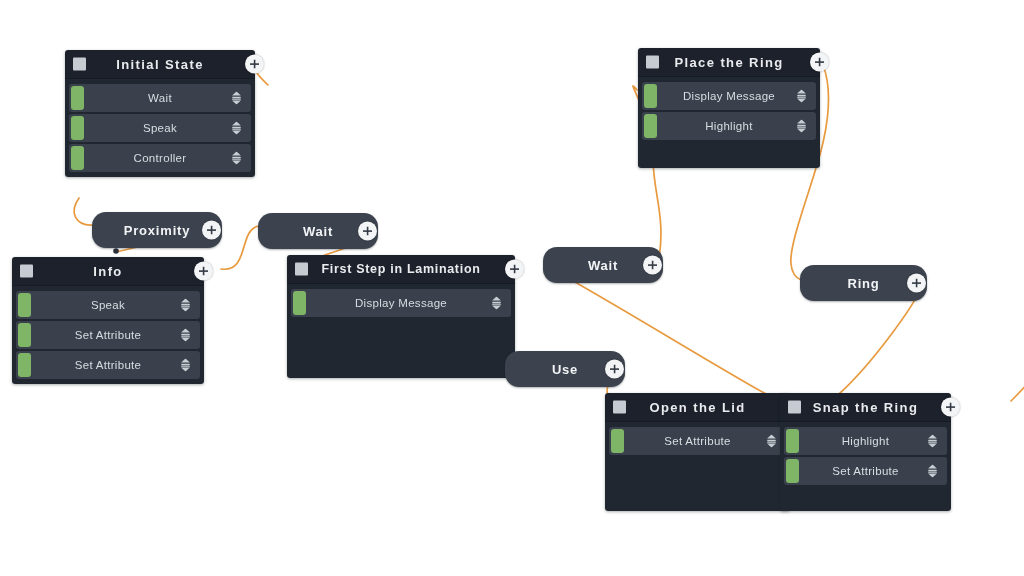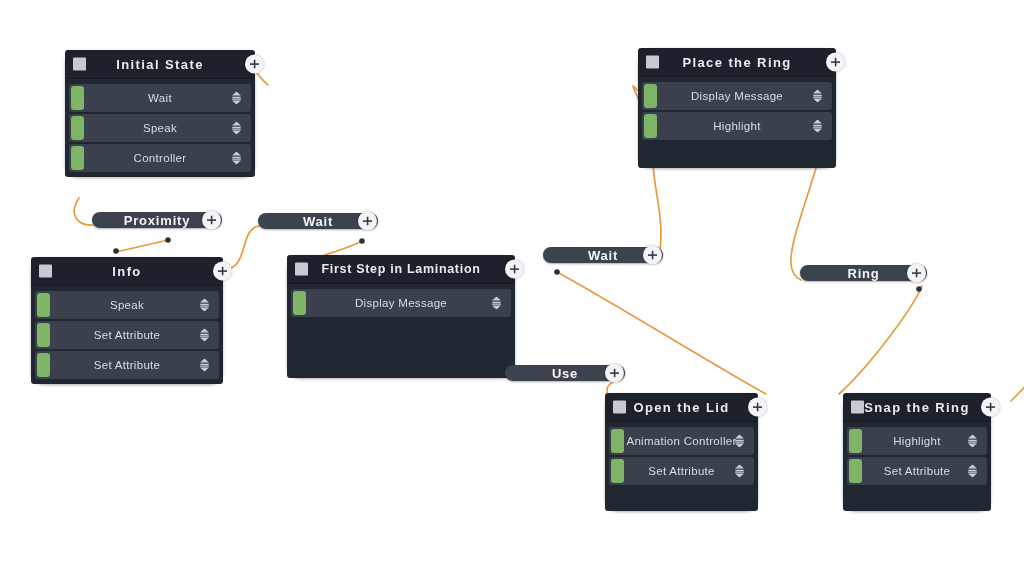--- a/index.html
+++ b/index.html
@@ -16,21 +16,21 @@
     font-family:"Liberation Sans", sans-serif;
     -webkit-font-smoothing:antialiased;
   }
   .wire-layer{position:absolute;left:0;top:0;z-index:1;}
   .wire{fill:none;stroke:var(--connector);stroke-width:1.7;stroke-linecap:round;}
   .wire-dot{fill:var(--wire-dot);}
 
   .node{
     position:absolute;z-index:2;
     box-shadow:0 1px 3px rgba(20,25,32,.35);
-    border-radius:13px;
+    border-radius:3px;
   }
   .node-header{
     position:relative;height:28px;background:var(--node-header);
     display:flex;align-items:center;border-radius:3px 3px 0 0;
   }
   .sq{
     position:absolute;left:8px;top:50%;transform:translateY(-50%);
     width:13px;height:13px;background:var(--header-square);border-radius:1px;
   }
   .node-title{
@@ -63,21 +63,21 @@
     flex:1;text-align:center;color:var(--row-text);
     font-size:11.5px;letter-spacing:.3px;white-space:nowrap;
   }
   .adjust{
     position:absolute;right:9px;top:50%;transform:translateY(-50%);
     display:flex;cursor:pointer;
   }
   .adjust svg{fill:#C9CED4;}
 
   .pill{
-    position:absolute;z-index:2;height:16px;border-radius:14px;
+    position:absolute;z-index:2;height:36px;border-radius:14px;
     background:var(--pill-bg);display:flex;align-items:center;
     box-shadow:0 1px 2px rgba(20,25,32,.35);
   }
   .pill-label{
     flex:1;text-align:center;color:#F2F4F6;font-size:13px;
     font-weight:bold;letter-spacing:.8px;white-space:nowrap;
   }
   .pill-add{right:1px;}
 </style>
 </head>
@@ -147,21 +147,21 @@
             <polygon points="6,0 10.8,4.2 1.2,4.2"></polygon>
             <rect x="1.2" y="5.6" width="9.6" height="1.4" rx="0.7"></rect>
             <rect x="1.2" y="7.6" width="9.6" height="1.4" rx="0.7"></rect>
             <polygon points="6,14 10.8,9.8 1.2,9.8"></polygon>
           </svg>
         </span>
     </div>
   </div>
 </div>
 
-<div class="node" style="left:31px;top:257px;width:192px">
+<div class="node" style="left:12px;top:257px;width:192px">
   <div class="node-header">
     <span class="sq"></span>
     <span class="node-title">Info</span>
     <div class="add header-add">
       <svg width="9" height="9" viewBox="0 0 9 9">
           <rect x="3.8" y="0" width="1.6" height="9"></rect>
           <rect x="0" y="3.8" width="9" height="1.6"></rect>
         </svg>
     </div>
   </div>
@@ -225,21 +225,21 @@
             <polygon points="6,0 10.8,4.2 1.2,4.2"></polygon>
             <rect x="1.2" y="5.6" width="9.6" height="1.4" rx="0.7"></rect>
             <rect x="1.2" y="7.6" width="9.6" height="1.4" rx="0.7"></rect>
             <polygon points="6,14 10.8,9.8 1.2,9.8"></polygon>
           </svg>
         </span>
     </div>
   </div>
 </div>
 
-<div class="node" style="left:638px;top:48px;width:198px">
+<div class="node" style="left:638px;top:48px;width:182px">
   <div class="node-header">
     <span class="sq"></span>
     <span class="node-title">Place the Ring</span>
     <div class="add header-add">
       <svg width="9" height="9" viewBox="0 0 9 9">
           <rect x="3.8" y="0" width="1.6" height="9"></rect>
           <rect x="0" y="3.8" width="9" height="1.6"></rect>
         </svg>
     </div>
   </div>
@@ -264,60 +264,48 @@
             <polygon points="6,0 10.8,4.2 1.2,4.2"></polygon>
             <rect x="1.2" y="5.6" width="9.6" height="1.4" rx="0.7"></rect>
             <rect x="1.2" y="7.6" width="9.6" height="1.4" rx="0.7"></rect>
             <polygon points="6,14 10.8,9.8 1.2,9.8"></polygon>
           </svg>
         </span>
     </div>
   </div>
 </div>
 
-<div class="node" style="left:605px;top:393px;width:153px">
+<div class="node" style="left:605px;top:393px;width:185px">
   <div class="node-header">
     <span class="sq"></span>
     <span class="node-title">Open the Lid</span>
     <div class="add header-add">
       <svg width="9" height="9" viewBox="0 0 9 9">
           <rect x="3.8" y="0" width="1.6" height="9"></rect>
           <rect x="0" y="3.8" width="9" height="1.6"></rect>
         </svg>
     </div>
   </div>
   <div class="node-body" style="height:90px">
     <div class="action-row">
       <span class="bar"></span>
-      <span class="action-label">Animation Controller</span>
-      <span class="adjust">
-          <svg width="11" height="13" viewBox="0 0 12 14">
-            <polygon points="6,0 10.8,4.2 1.2,4.2"></polygon>
-            <rect x="1.2" y="5.6" width="9.6" height="1.4" rx="0.7"></rect>
-            <rect x="1.2" y="7.6" width="9.6" height="1.4" rx="0.7"></rect>
-            <polygon points="6,14 10.8,9.8 1.2,9.8"></polygon>
-          </svg>
-        </span>
-    </div>
-    <div class="action-row">
-      <span class="bar"></span>
       <span class="action-label">Set Attribute</span>
       <span class="adjust">
           <svg width="11" height="13" viewBox="0 0 12 14">
             <polygon points="6,0 10.8,4.2 1.2,4.2"></polygon>
             <rect x="1.2" y="5.6" width="9.6" height="1.4" rx="0.7"></rect>
             <rect x="1.2" y="7.6" width="9.6" height="1.4" rx="0.7"></rect>
             <polygon points="6,14 10.8,9.8 1.2,9.8"></polygon>
           </svg>
         </span>
     </div>
   </div>
 </div>
 
-<div class="node" style="left:843px;top:393px;width:148px">
+<div class="node" style="left:780px;top:393px;width:171px">
   <div class="node-header">
     <span class="sq"></span>
     <span class="node-title">Snap the Ring</span>
     <div class="add header-add">
       <svg width="9" height="9" viewBox="0 0 9 9">
           <rect x="3.8" y="0" width="1.6" height="9"></rect>
           <rect x="0" y="3.8" width="9" height="1.6"></rect>
         </svg>
     </div>
   </div>
@@ -372,21 +360,21 @@
 <div class="pill" style="left:543px;top:247px;width:120px">
   <span class="pill-label">Wait</span>
   <div class="add pill-add">
     <svg width="9" height="9" viewBox="0 0 9 9">
         <rect x="3.8" y="0" width="1.6" height="9"></rect>
         <rect x="0" y="3.8" width="9" height="1.6"></rect>
       </svg>
   </div>
 </div>
 
-<div class="pill" style="left:505px;top:365px;width:120px">
+<div class="pill" style="left:505px;top:351px;width:120px">
   <span class="pill-label">Use</span>
   <div class="add pill-add">
     <svg width="9" height="9" viewBox="0 0 9 9">
         <rect x="3.8" y="0" width="1.6" height="9"></rect>
         <rect x="0" y="3.8" width="9" height="1.6"></rect>
       </svg>
   </div>
 </div>
 
 <div class="pill" style="left:800px;top:265px;width:127px">

